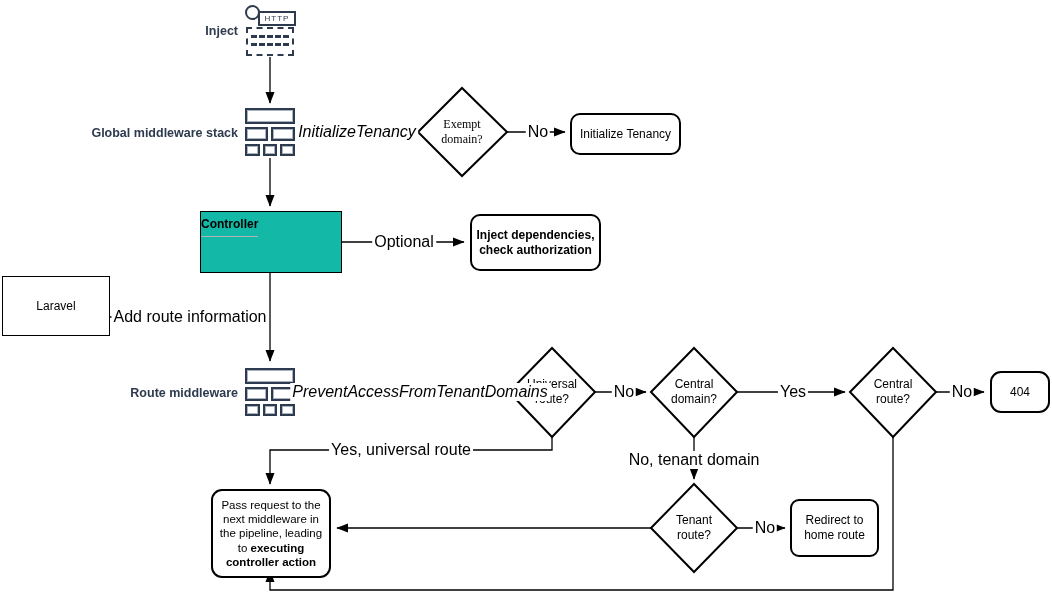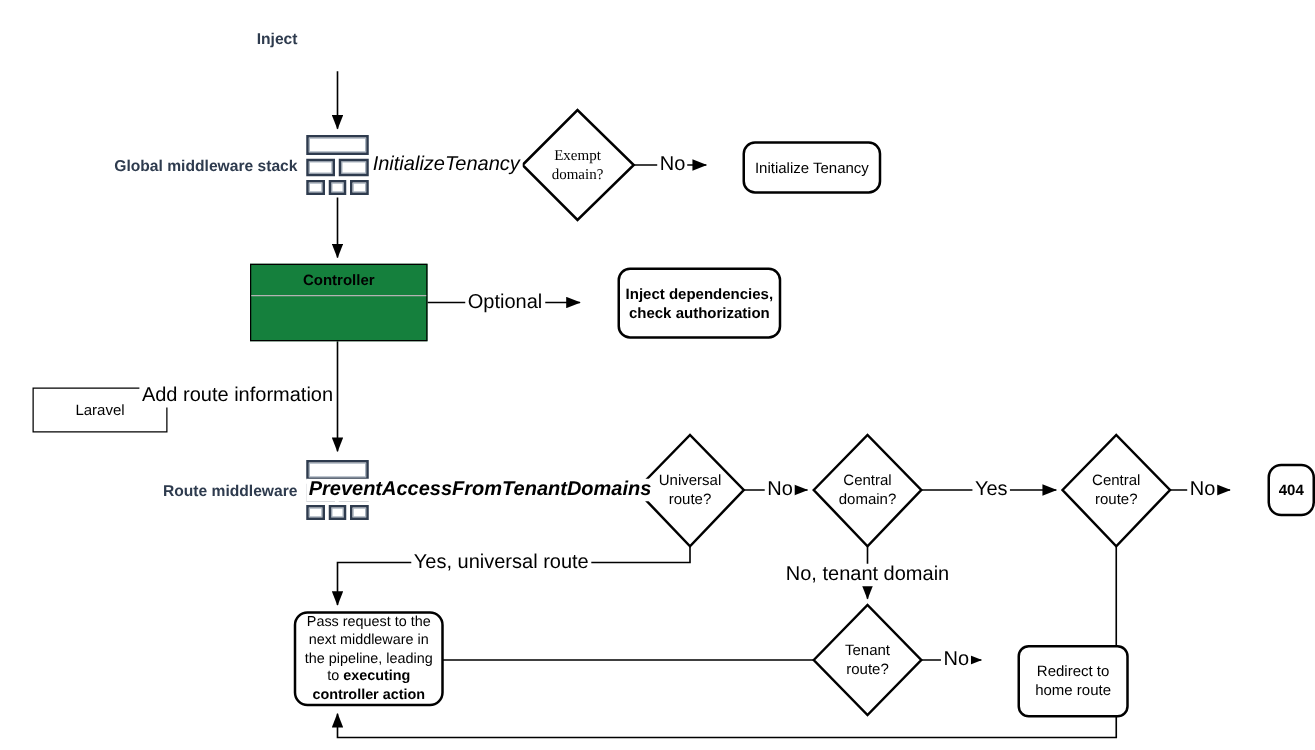--- a/index.html
+++ b/index.html
@@ -6,29 +6,29 @@
   .canvas{position:relative;width:1052px;height:600px;background:#fff;overflow:hidden;
           font-family:"Liberation Sans",sans-serif;color:#000;}
   svg.wires{position:absolute;left:0;top:0;width:1052px;height:600px;}
 
   
   .lane-label{position:absolute;transform:translateY(-50%);font-weight:bold;
               font-size:12.5px;color:#2e3b4e;white-space:nowrap;text-align:right;}
 
   
   .box{position:absolute;background:#fff;display:flex;align-items:center;justify-content:center;
-       text-align:center;font-size:12px;line-height:1.25;box-sizing:border-box;margin-left:24px;}
+       text-align:center;font-size:12px;line-height:1.25;box-sizing:border-box;}
   .rounded{border:2px solid #000;border-radius:10px;}
   .thick{border-width:2.5px;border-radius:11px;}
   .plain{border:1.5px solid #000;}
   .prewrap{white-space:pre-line;}
 
   
-  .uml{position:absolute;background:#15803d;border:1.5px solid #000;box-sizing:border-box;
-       display:flex;flex-direction:column;font-size:12px;}
+  .uml{position:absolute;background:#14b8a6;border:1.5px solid #000;box-sizing:border-box;
+       display:flex;flex-direction:row;font-size:12px;}
   .uml .hdr{height:24px;display:flex;align-items:center;justify-content:center;
             font-weight:bold;border-bottom:1px solid #b3b3b3;}
   .uml .body{flex:1;display:flex;align-items:center;justify-content:center;}
 
   
   .diamond-label{position:absolute;transform:translate(-50%,-50%);text-align:center;
                  font-size:12px;line-height:1.22;white-space:pre-line;}
 
   
   .edge-label{position:absolute;transform:translate(-50%,-50%);background:#fff;
@@ -96,20 +96,28 @@
       <path d="M737,528 H785"></path>
       <path d="M652,528 H337"></path>
       <path d="M893,437 V590 H270 V571"></path>
     </g>
   </svg>
 
   <div class="lane-label" style="right:814px;top:31px;">Inject</div>
   <div class="lane-label" style="right:814px;top:133px;">Global middleware stack</div>
   <div class="lane-label" style="right:814px;top:393px;">Route middleware</div>
 
+  <div class="req-icon">
+    <div class="dashedbox">
+      <div class="dashline" style="top:6px;"></div>
+      <div class="dashline" style="top:14px;"></div>
+    </div>
+    <div class="httpbox">HTTP</div>
+    <div class="circle"></div>
+  </div>
 
   <div class="stack-icon" style="left:245px;top:108px;">
     <div class="cell st-r1"></div>
     <div class="cell st-r2a"></div>
     <div class="cell st-r2b"></div>
     <div class="cell st-r3a"></div>
     <div class="cell st-r3b"></div>
     <div class="cell st-r3c"></div>
   </div>
 
@@ -124,47 +132,47 @@
 
   <div class="box rounded" style="left:570px;top:113px;width:111px;height:42px;">Initialize Tenancy</div>
 
   <div class="uml" style="left:200px;top:211px;width:142px;height:62px;">
     <div class="hdr">Controller</div>
   </div>
 
   <div class="box rounded prewrap" style="left:470px;top:214px;width:131px;height:57px;font-weight:bold;">Inject dependencies,
 check authorization</div>
 
-  <div class="box plain" style="left:2px;top:310px;width:108px;height:36px;">Laravel</div>
+  <div class="box plain" style="left:2px;top:276px;width:108px;height:60px;">Laravel</div>
 
-  <div class="box rounded thick" style="left:990px;top:371px;width:38px;height:42px;font-weight:bold;">404</div>
+  <div class="box rounded thick" style="left:990px;top:371px;width:60px;height:42px;">404</div>
 
-  <div class="box rounded prewrap" style="left:790px;top:516px;width:89px;height:58px;border-radius:9px;">Redirect to
+  <div class="box rounded prewrap" style="left:790px;top:499px;width:89px;height:58px;border-radius:9px;">Redirect to
 home route</div>
 
-  <div class="box rounded thick passbox" style="left:211px;top:489px;width:120px;height:76px;">
+  <div class="box rounded thick passbox" style="left:211px;top:489px;width:120px;height:89px;">
     <span><span>Pass request to the next middleware in the pipeline, leading to </span><strong>executing controller action</strong></span>
   </div>
 
   <div class="diamond-label" style="left:462px;top:132px;font-family:Liberation Serif, serif;">Exempt
 domain?</div>
   <div class="diamond-label" style="left:552px;top:392px;">Universal
 route?</div>
   <div class="diamond-label" style="left:694px;top:392px;">Central
 domain?</div>
   <div class="diamond-label" style="left:893px;top:392px;">Central
 route?</div>
   <div class="diamond-label" style="left:694px;top:528px;">Tenant
 route?</div>
 
   <span class="edge-label italic" style="left:357px;top:132px;">InitializeTenancy</span>
   <span class="edge-label" style="left:538px;top:132px;">No</span>
   <span class="edge-label" style="left:404px;top:242px;">Optional</span>
   <span class="edge-label" style="left:190px;top:317px;">Add route information</span>
-  <span class="edge-label italic" style="left:384px;top:392px;font-weight:bold;">PreventAccessFromTenantDomains</span>
+  <span class="edge-label italic" style="left:420px;top:392px;">PreventAccessFromTenantDomains</span>
   <span class="edge-label" style="left:624px;top:392px;">No</span>
   <span class="edge-label" style="left:793px;top:392px;">Yes</span>
   <span class="edge-label" style="left:962px;top:392px;">No</span>
   <span class="edge-label" style="left:401px;top:450px;">Yes, universal route</span>
   <span class="edge-label" style="left:694px;top:460px;">No, tenant domain</span>
   <span class="edge-label" style="left:765px;top:528px;">No</span>
 
 </div>
 
 </body></html>

